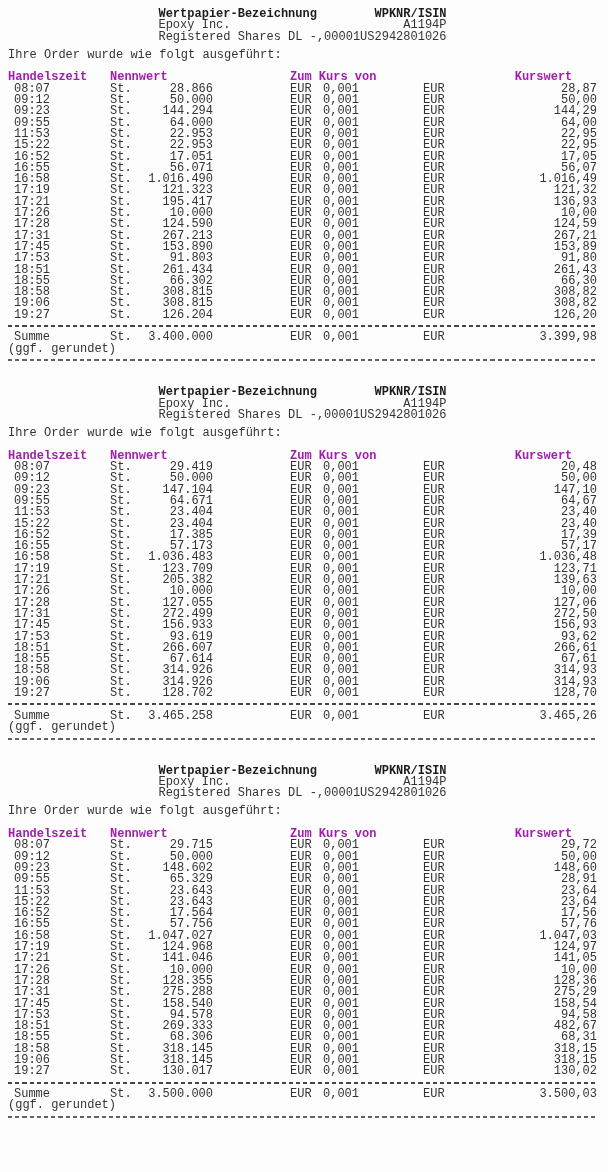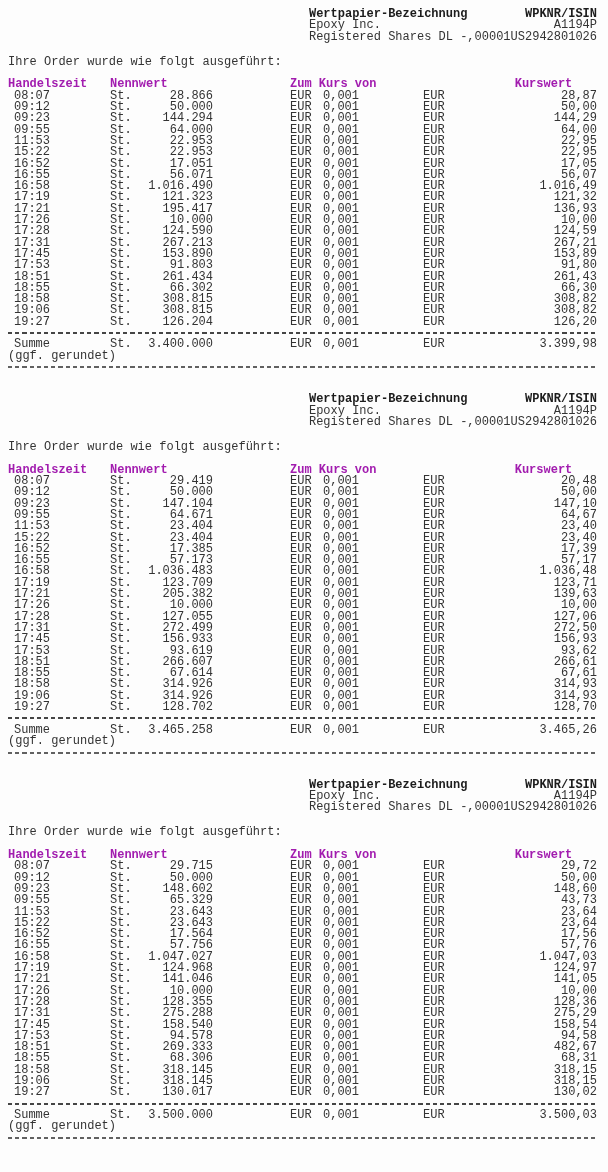--- a/index.html
+++ b/index.html
@@ -20,27 +20,27 @@
   }
   .block {
     margin-bottom: 25.9px;
   }
   .bold {
     font-weight: bold;
     color: #1c1c1c;
   }
   .head {
     display: flex;
-    justify-content: flex-end;
+    justify-content: center;
   }
   .head-right {
     text-align: right;
   }
   .intro {
-    margin-top: 14px;
+    margin-top: 7px;
   }
   .thead {
     margin-top: 11.3px;
     display: grid;
     grid-template-columns: 102px 180px 200px 1fr;
     font-weight: bold;
     color: #a21caf;
   }
   .thead .c-kurswert {
     text-align: center;
@@ -660,21 +660,21 @@
         </div>
         <div class="row">
           <div class="c-time">09:55</div>
           <div>St.</div>
           <div class="c-qty">65.329</div>
           <div></div>
           <div>EUR</div>
           <div>0,001</div>
           <div></div>
           <div>EUR</div>
-          <div class="c-val">43,73</div>
+          <div class="c-val">28,91</div>
         </div>
         <div class="row">
           <div class="c-time">11:53</div>
           <div>St.</div>
           <div class="c-qty">23.643</div>
           <div></div>
           <div>EUR</div>
           <div>0,001</div>
           <div></div>
           <div>EUR</div>

